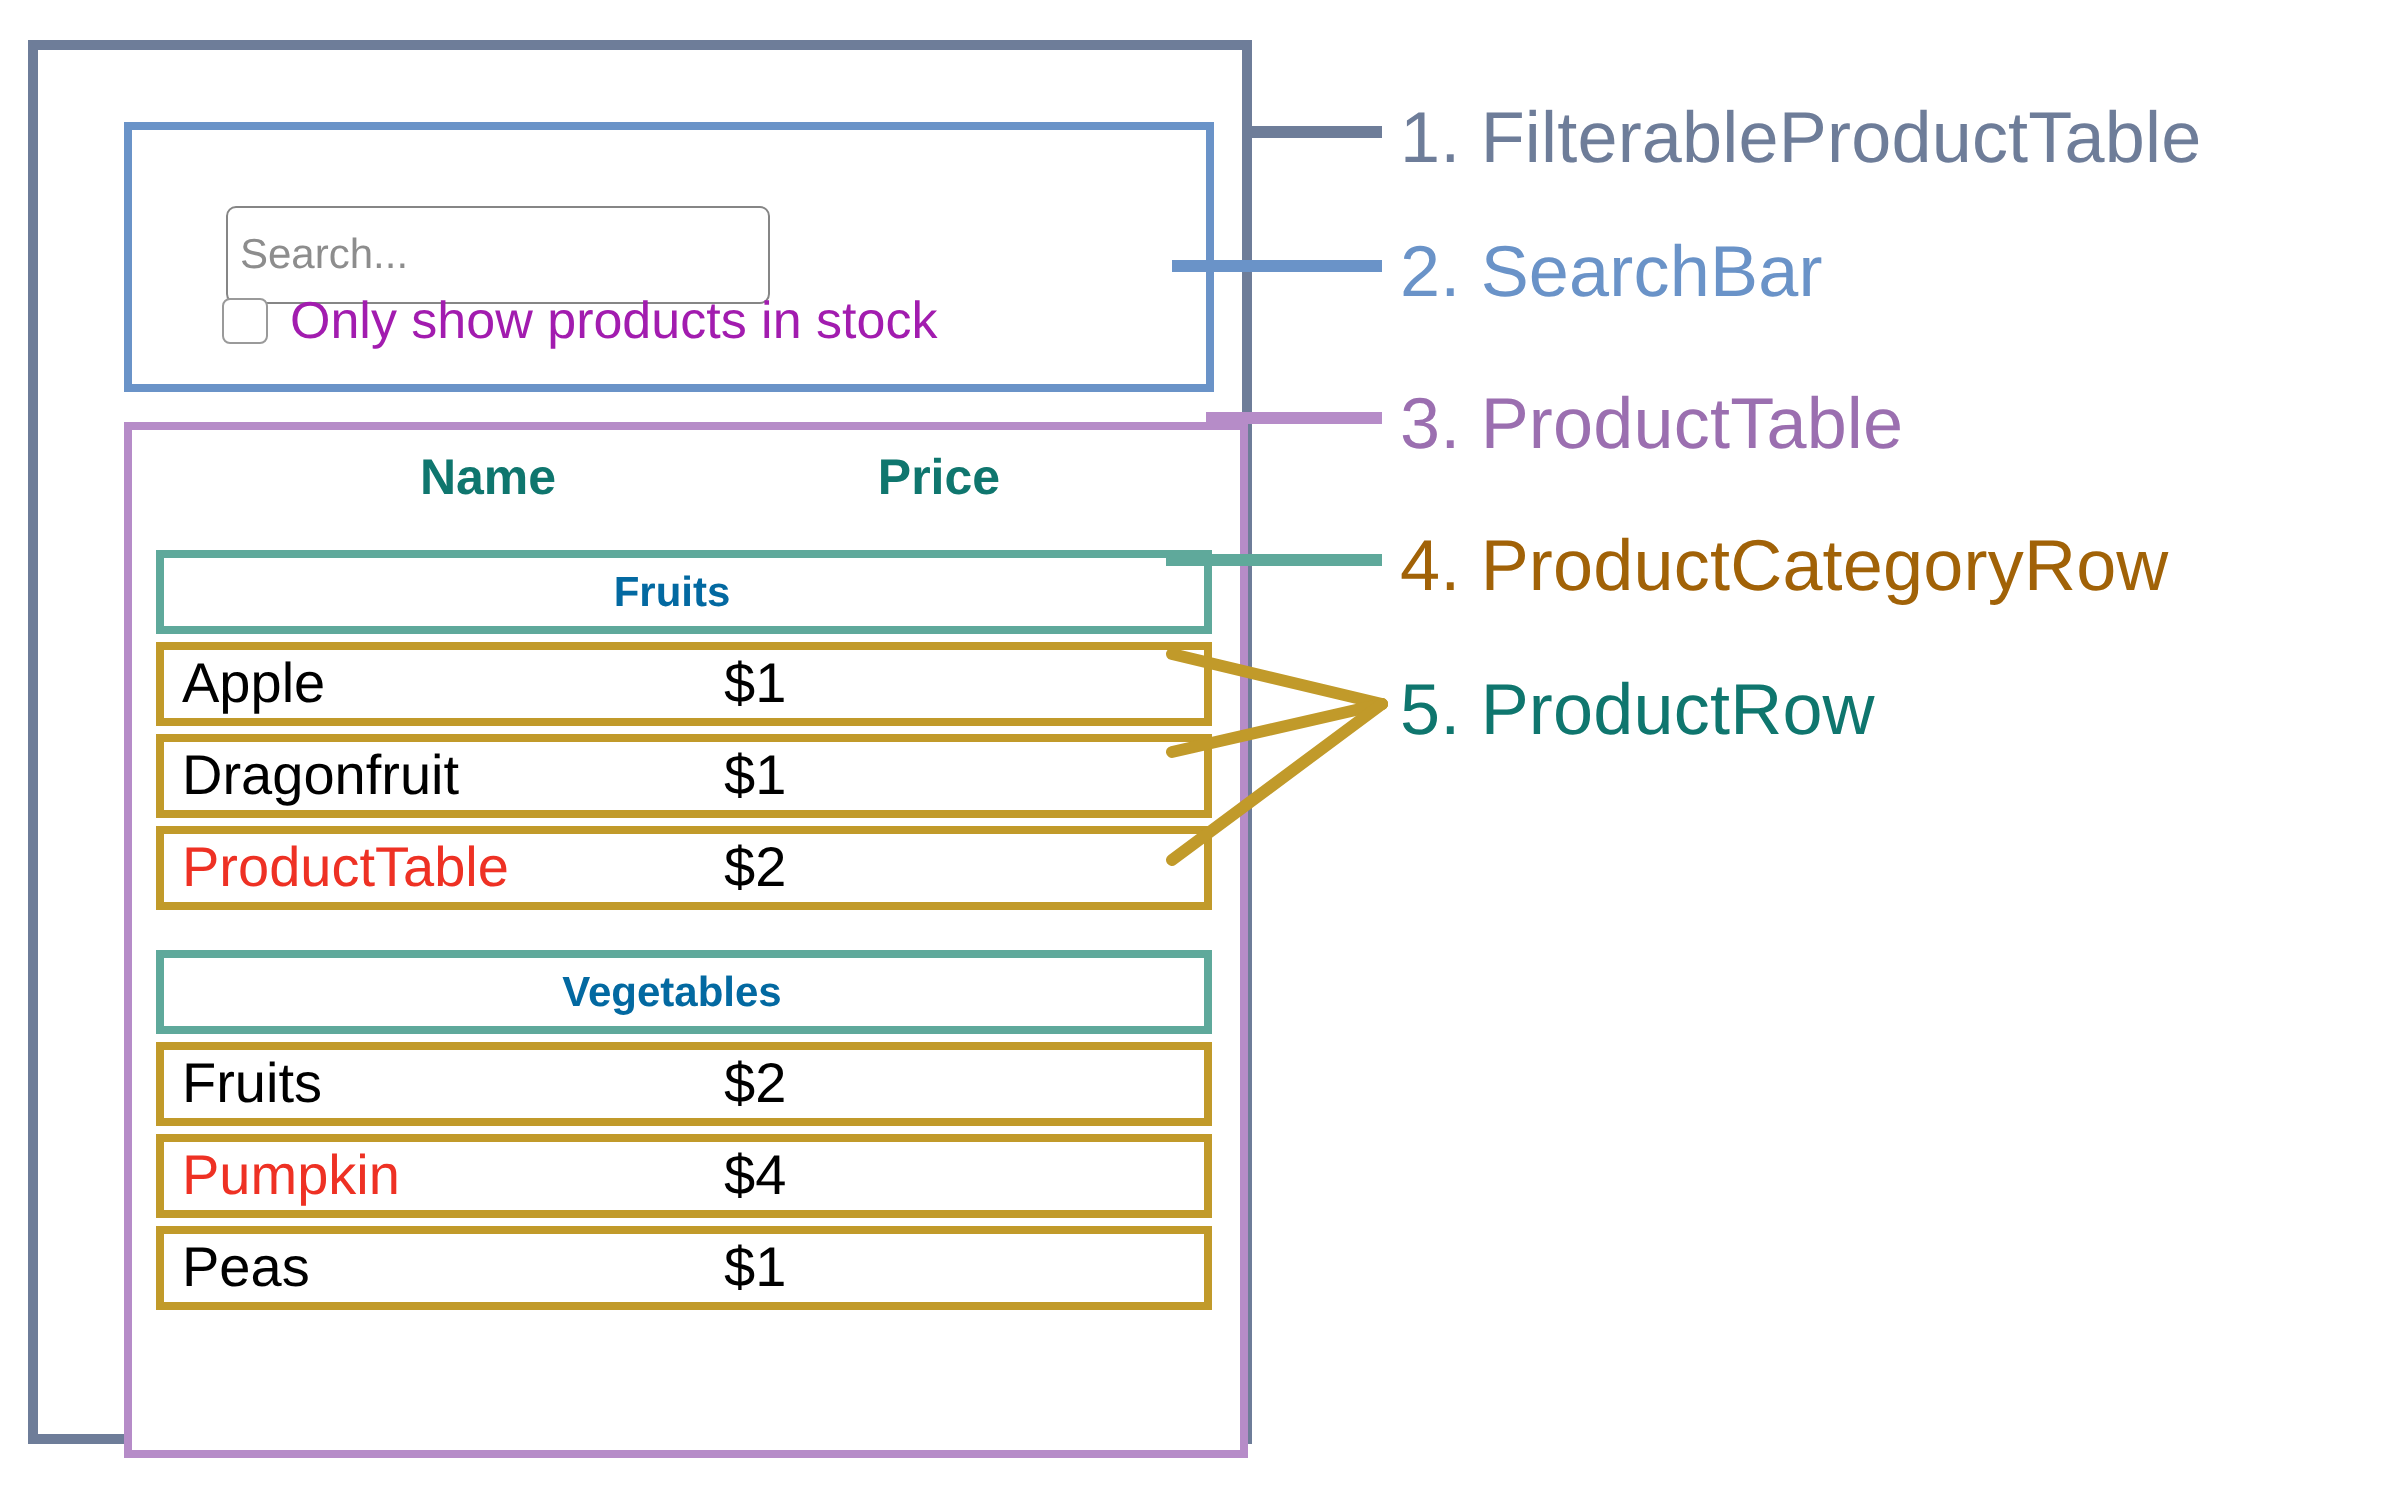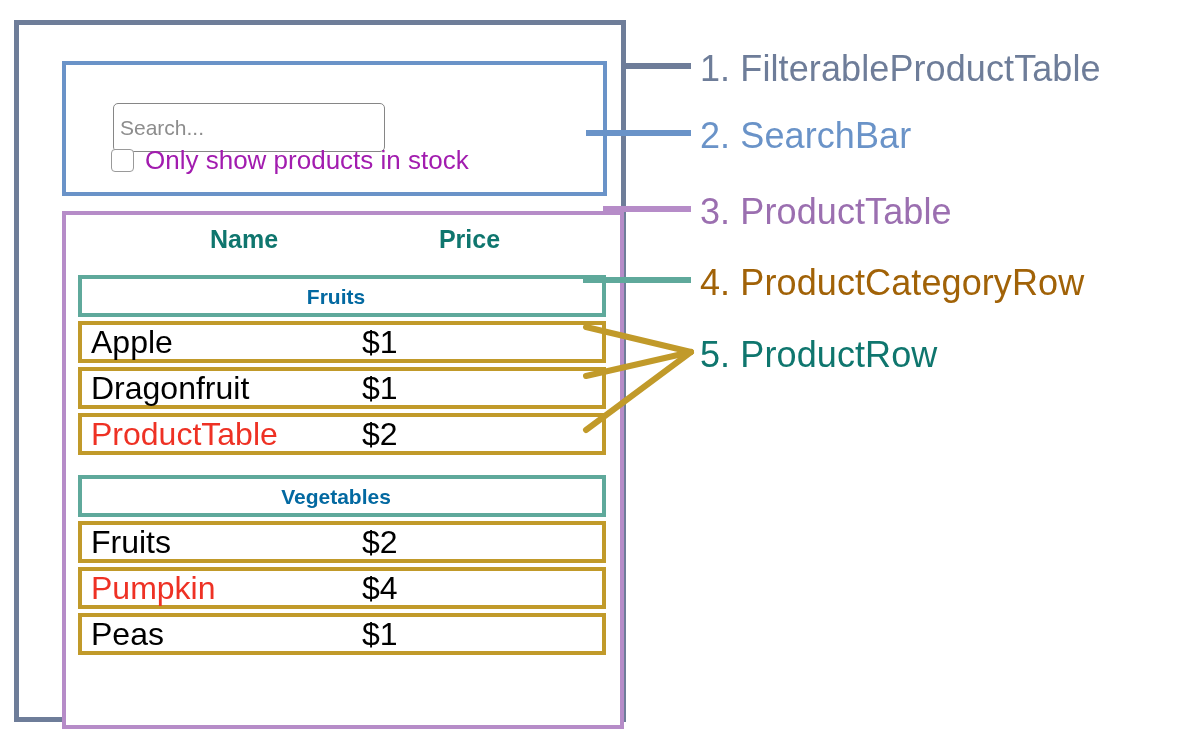--- a/index.html
+++ b/index.html
@@ -145,21 +145,21 @@
     height: 42px;
     border: 4px solid #c19a2a;
     background: #fff;
     margin-bottom: 4px;
   }
   .row-prod .cell-name,
   .row-prod .cell-price {
     position: absolute;
     top: 50%;
     transform: translateY(-50%);
-    font-size: 32px;
+    font-size: 28px;
     line-height: 1;
     color: #000;
     white-space: nowrap;
   }
   .row-prod .cell-name  { left: 9px; }
   .row-prod .cell-price { left: 280px; }
   .out-of-stock { color: #ee3124 !important; }
 
   .row-gap { height: 16px; }
 

